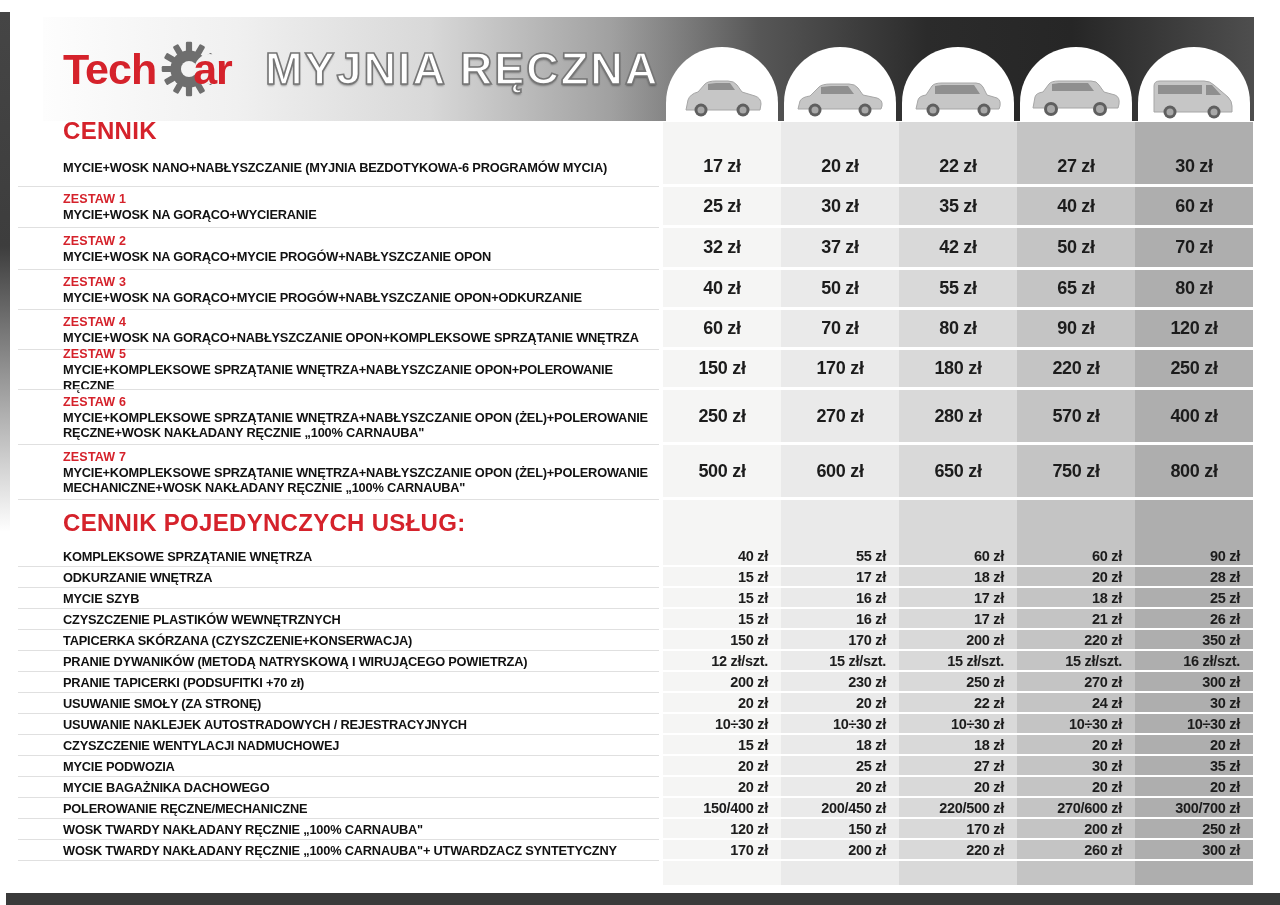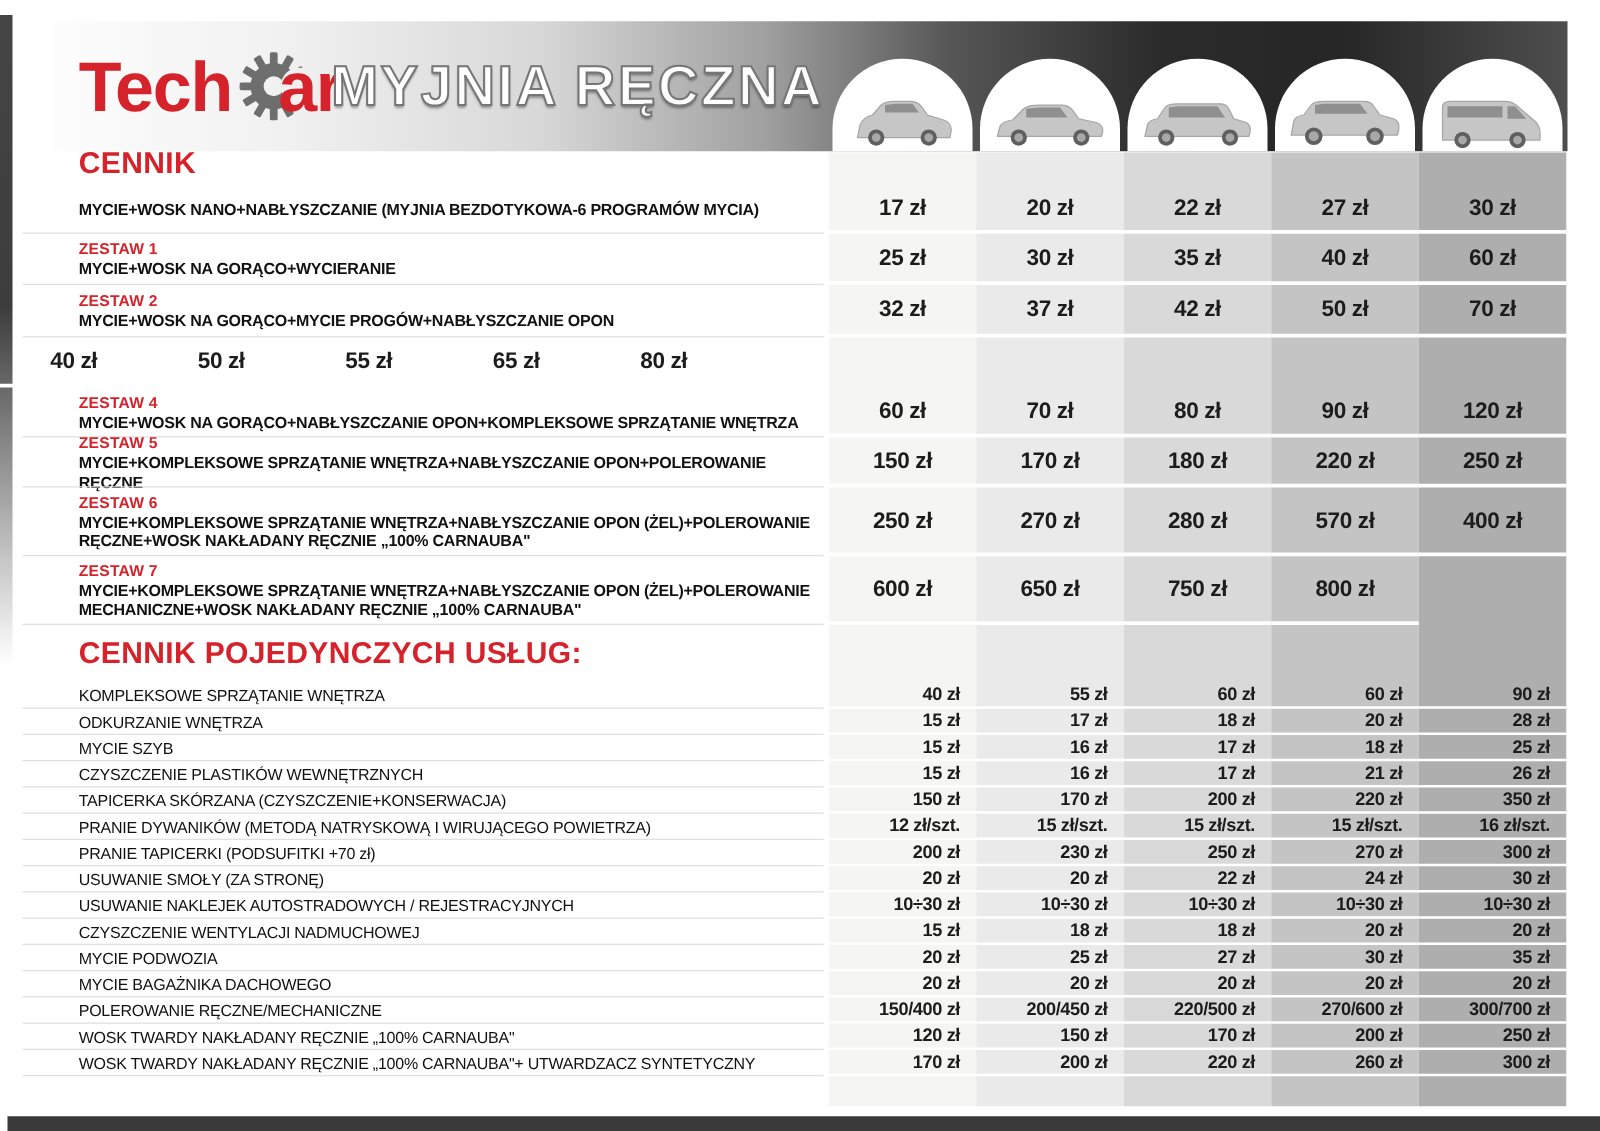--- a/index.html
+++ b/index.html
@@ -14,21 +14,21 @@
   }
   .edge-bottom {
     position:absolute; left:6px; right:0; top:893px; height:12px; background:#3a3a3a;
   }
   
   .header {
     position:absolute; left:43px; top:17px; width:1211px; height:104px;
     background:linear-gradient(90deg,#fdfdfd 0%,#f0f0f0 16%,#d8d8d8 32%,#a0a0a0 47%,#575757 59%,#2b2b2b 73%,#262626 85%,#4e4e4e 100%);
   }
   .logo { position:absolute; left:20px; top:50%; transform:translateY(-50%); display:flex; align-items:center; }
-  .logo-text { font-size:56px; font-weight:bold; color:var(--red); letter-spacing:-1px; }
+  .logo-text { font-size:43px; font-weight:bold; color:var(--red); letter-spacing:-1px; }
   .gear-wrap { width:62px; height:92px; margin:0 0 0 2px; position:relative; z-index:0; }
   .gear-wrap svg { width:100%; height:100%; }
   .logo-ar { position:relative; z-index:1; margin-left:-27px; }
   .header-title {
     position:absolute; left:222px; top:50%; transform:translateY(-50%);
     font-size:45px; font-weight:bold; color:#fff; letter-spacing:2px; white-space:nowrap;
     -webkit-text-stroke:1.6px #767676;
     text-shadow:0 2px 2px rgba(0,0,0,.35), 0 0 1px #888;
   }
   .arch {
@@ -49,21 +49,21 @@
     content:""; position:absolute; left:18px; right:4px; bottom:0; height:1px; background:#e0e0e0;
   }
   .cell {
     width:118px; box-sizing:border-box; display:flex; align-items:center;
     font-weight:bold; color:#1c1c1c; border-bottom:3px solid #ffffff;
   }
   .pkg .cell { justify-content:center; font-size:18px; letter-spacing:-0.3px; }
   .svc .cell { justify-content:flex-end; padding-right:13px; font-size:14.5px; border-bottom-width:2px; letter-spacing:-0.3px; }
   .zestaw-label { color:var(--red); font-size:12.5px; font-weight:bold; letter-spacing:0.2px; margin-bottom:1px; }
   .row-desc { color:#111; font-size:12.8px; font-weight:bold; letter-spacing:-0.2px; line-height:1.18; }
-  .svc-label { color:#111; font-size:12.8px; font-weight:normal; letter-spacing:-0.2px; }
+  .svc-label { color:#111; font-size:12.8px; font-weight:bold; letter-spacing:-0.2px; }
   .sec-title-row { display:flex; align-items:center; }
   .sec-title {
     padding-left:63px; color:var(--red); font-weight:bold; font-size:24px; letter-spacing:0.3px;
   }
 </style>
 </head>
 <body>
 
 <div class="page">
 
@@ -198,20 +198,24 @@
             <div class="zestaw-label">ZESTAW 2</div>
             <div class="row-desc">MYCIE+WOSK NA GORĄCO+MYCIE PROGÓW+NABŁYSZCZANIE OPON</div>
           </div>
           <div class="cell">32 zł</div>
           <div class="cell">37 zł</div>
           <div class="cell">42 zł</div>
           <div class="cell">50 zł</div>
           <div class="cell">70 zł</div>
         </div>
         <div class="trow pkg" style="height: 40px;">
+          <div class="labels lined">
+            <div class="zestaw-label">ZESTAW 3</div>
+            <div class="row-desc">MYCIE+WOSK NA GORĄCO+MYCIE PROGÓW+NABŁYSZCZANIE OPON+ODKURZANIE</div>
+          </div>
           <div class="cell">40 zł</div>
           <div class="cell">50 zł</div>
           <div class="cell">55 zł</div>
           <div class="cell">65 zł</div>
           <div class="cell">80 zł</div>
         </div>
         <div class="trow pkg" style="height: 40px;">
           <div class="labels lined">
             <div class="zestaw-label">ZESTAW 4</div>
             <div class="row-desc">MYCIE+WOSK NA GORĄCO+NABŁYSZCZANIE OPON+KOMPLEKSOWE SPRZĄTANIE WNĘTRZA</div>
@@ -242,20 +246,21 @@
           <div class="cell">270 zł</div>
           <div class="cell">280 zł</div>
           <div class="cell">570 zł</div>
           <div class="cell">400 zł</div>
         </div>
         <div class="trow pkg" style="height: 55px;">
           <div class="labels lined">
             <div class="zestaw-label">ZESTAW 7</div>
             <div class="row-desc">MYCIE+KOMPLEKSOWE SPRZĄTANIE WNĘTRZA+NABŁYSZCZANIE OPON (ŻEL)+POLEROWANIE MECHANICZNE+WOSK NAKŁADANY RĘCZNIE „100% CARNAUBA"</div>
           </div>
+          <div class="cell">500 zł</div>
           <div class="cell">600 zł</div>
           <div class="cell">650 zł</div>
           <div class="cell">750 zł</div>
           <div class="cell">800 zł</div>
         </div>
       </div>
     <div class="sec-title-row" style="height:46px">
       <div class="sec-title">CENNIK POJEDYNCZYCH USŁUG:</div>
     </div>
     <div id="svc-rows">

